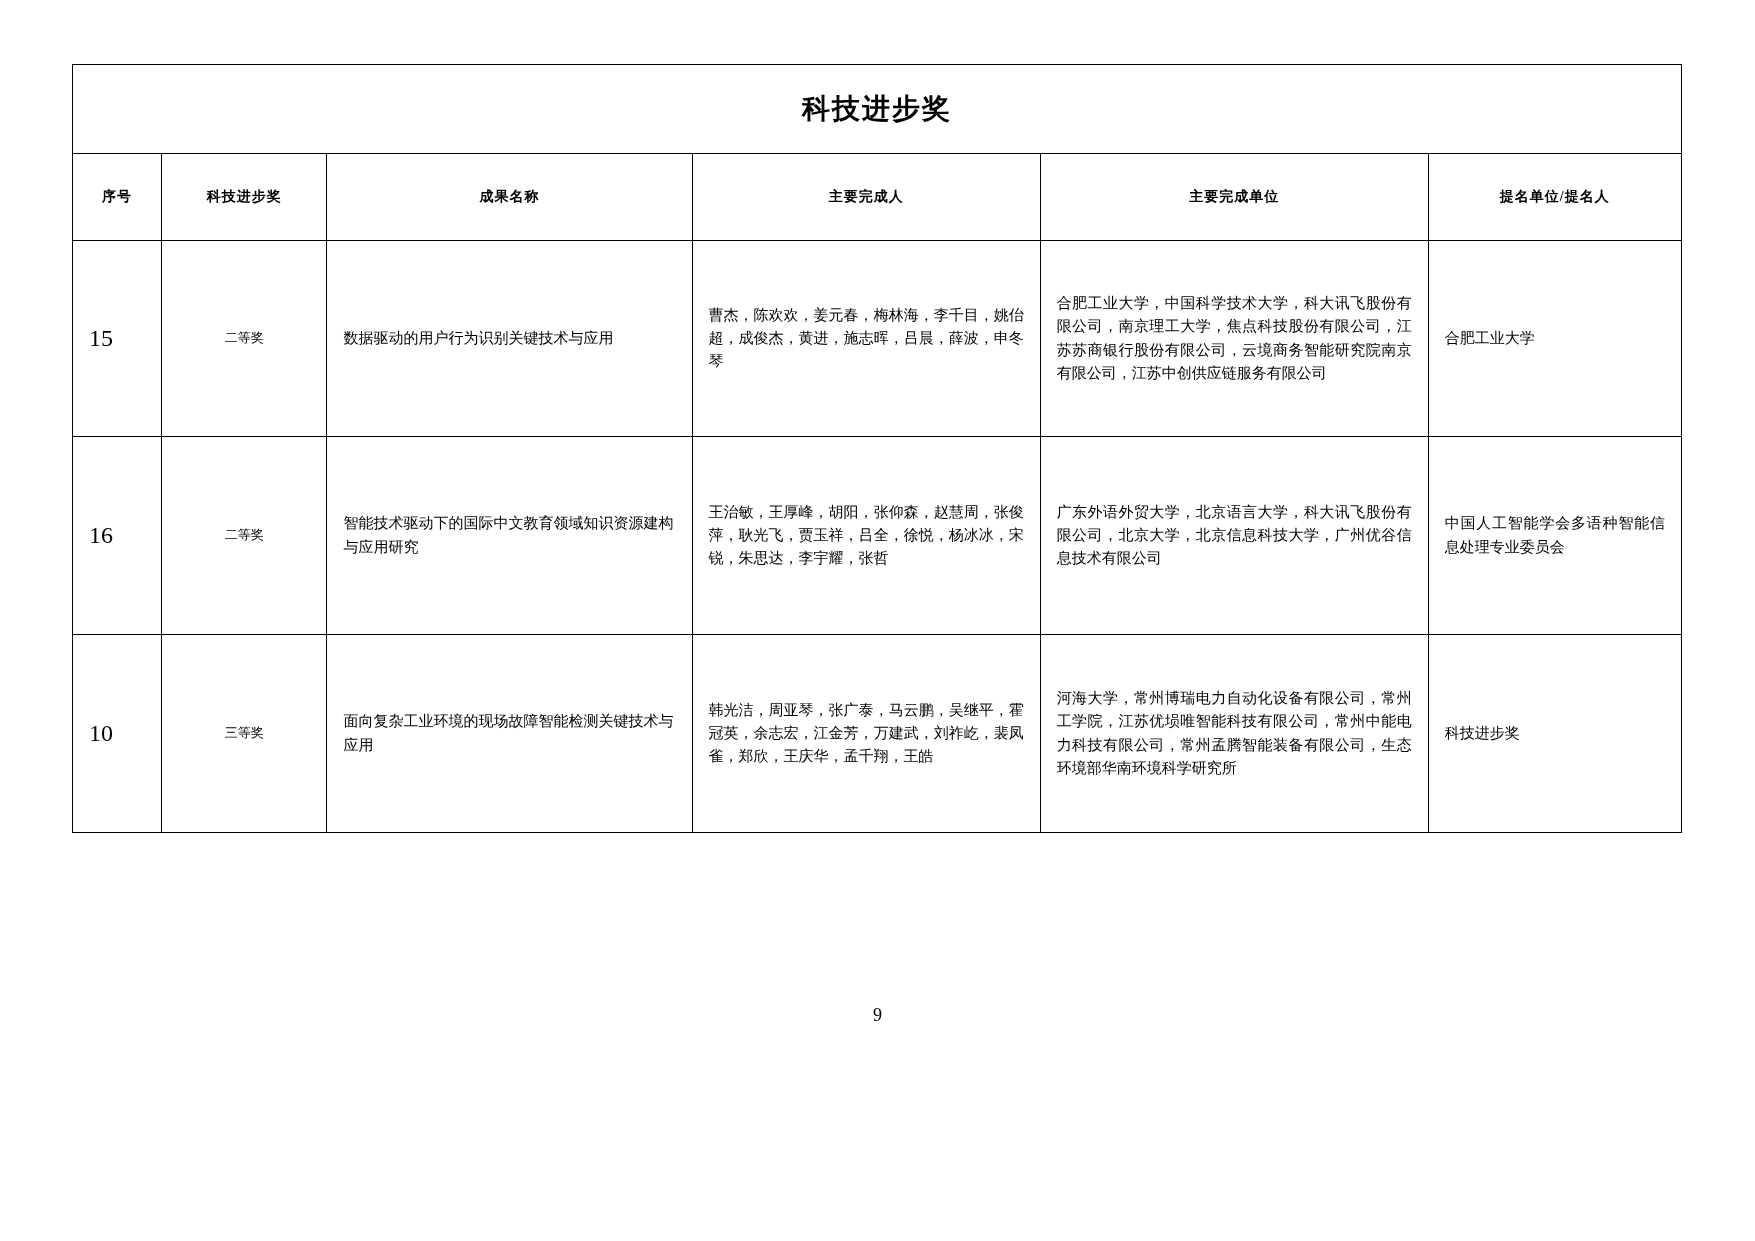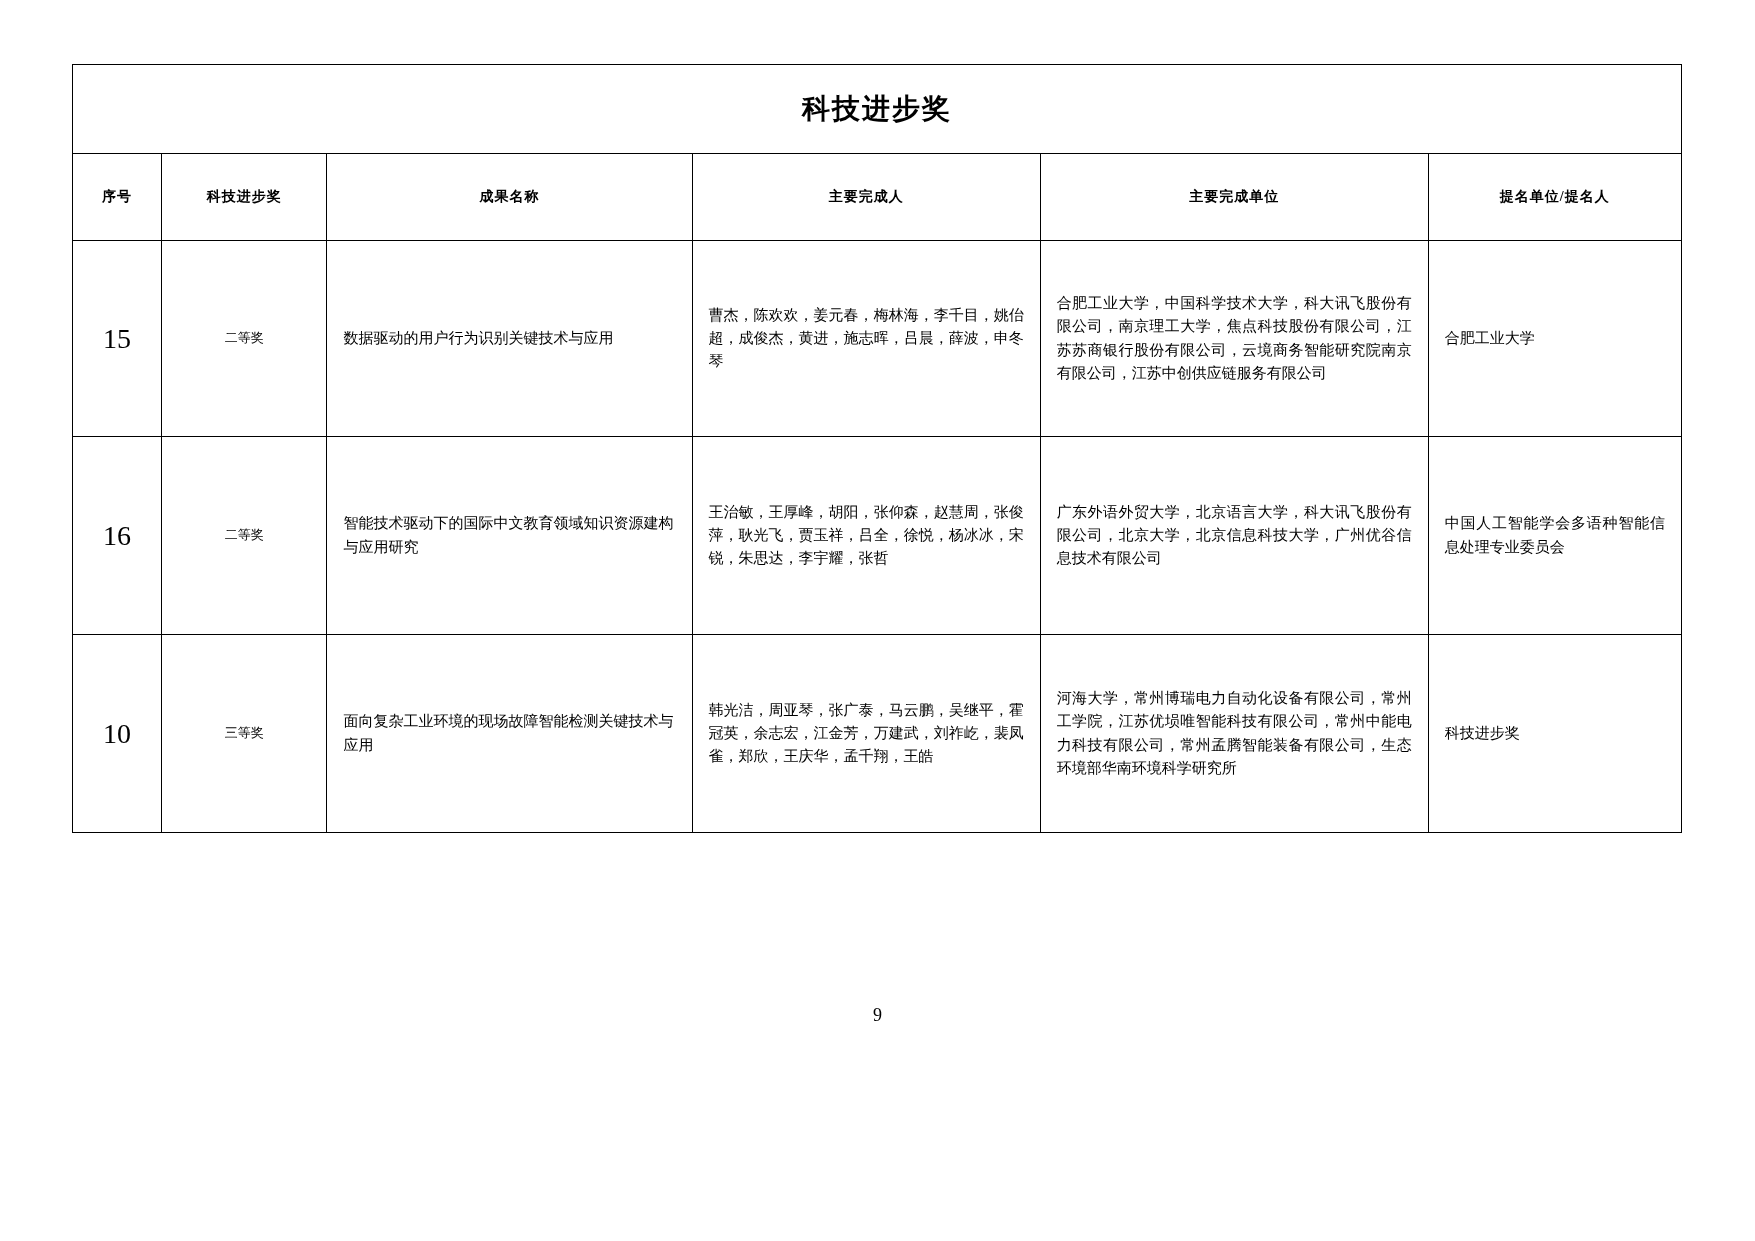--- a/index.html
+++ b/index.html
@@ -47,22 +47,21 @@
     font-size: 14px;
     height: 54px;
     letter-spacing: 1px;
   }
   .cell {
     font-size: 15px;
     line-height: 1.55;
     padding: 10px 10px;
   }
   .c-num {
-    text-align: center;
-    font-size: 28px;
+    font-size: 24px;
   }
   .c-level {
     text-align: center;
     font-size: 13px;
   }
   .c-text {
     text-align: left;
     padding: 10px 12px 10px 12px;
   }
   .c-text-just {

